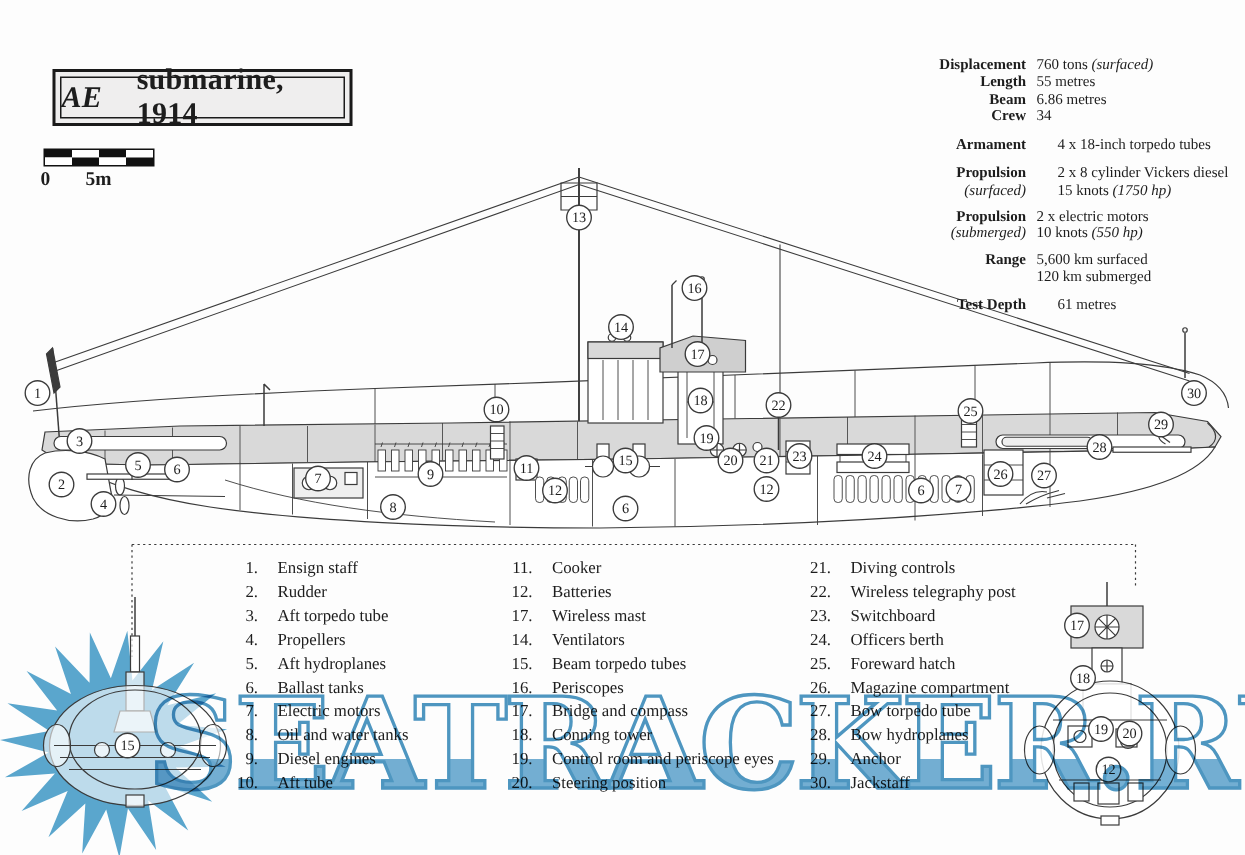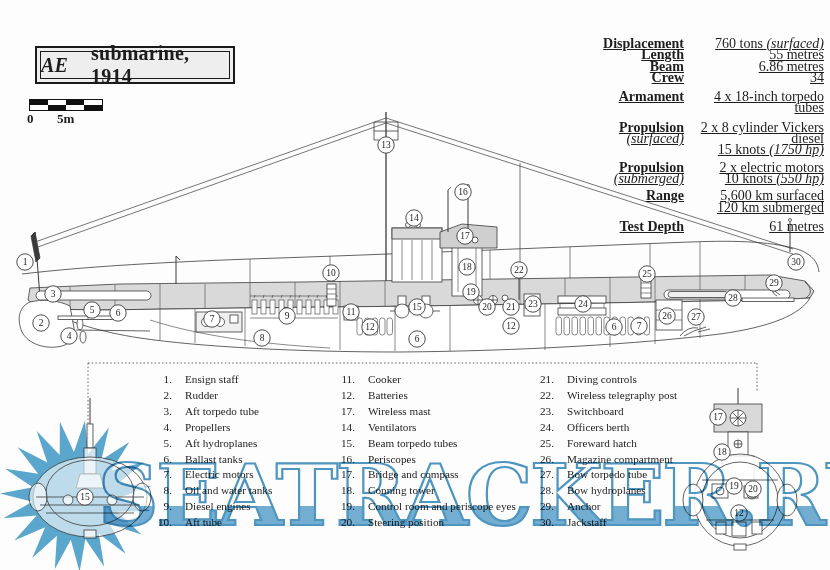--- a/index.html
+++ b/index.html
@@ -14,27 +14,27 @@
   .title-inner .it{font-style:italic;margin-right:23px;}
   
   .scalebar{position:absolute;left:29px;top:99px;width:74px;}
   .sb-bar{width:72px;height:10px;border:1px solid #111;display:grid;grid-template-columns:repeat(4,1fr);grid-template-rows:1fr 1fr;}
   .sb-bar div{background:#fff;}
   .sb-bar div.b{background:#111;}
   .sb-labels{position:relative;height:14px;font-weight:bold;font-size:13px;}
   .sb-0{position:absolute;left:-2px;top:0;}
   .sb-5{position:absolute;left:28px;top:0;}
   
-  .specs{position:absolute;left:596px;top:38px;width:228px;font-size:14px;line-height:11.3px;text-decoration:underline;}
+  .specs{position:absolute;left:596px;top:38px;width:228px;font-size:10px;line-height:11.3px;}
   .spec-row{display:flex;}
-  .spec-row.gap1{margin-top:8px;}
+  .spec-row.gap1{margin-top:8px;gap:14px;}
   .spec-row.gap2{margin-top:6px;}
   .spec-label{width:88px;text-align:right;font-weight:bold;flex:none;}
   .spec-label i{font-weight:normal;}
-  .spec-value{margin-left:7px;flex:1;text-align:right;}
+  .spec-value{margin-left:7px;flex:1;}
   
   .parts{position:absolute;left:150px;top:372px;display:flex;font-size:11.2px;}
   .pcol1{width:183px;} .pcol2{width:199px;} .pcol3{width:212px;}
   .prow{display:flex;line-height:15.9px;}
   .pnum{width:22px;text-align:right;flex:none;}
   .plabel{padding-left:13px;}
   
   .wm{position:absolute;left:98px;top:454px;height:120px;white-space:nowrap;pointer-events:none;mix-blend-mode:multiply;}
   .wm span{position:absolute;left:0;top:0;font-family:"DejaVu Serif","Liberation Serif",serif;font-weight:700;
      font-size:84px;letter-spacing:-2.5px;line-height:84px;}

